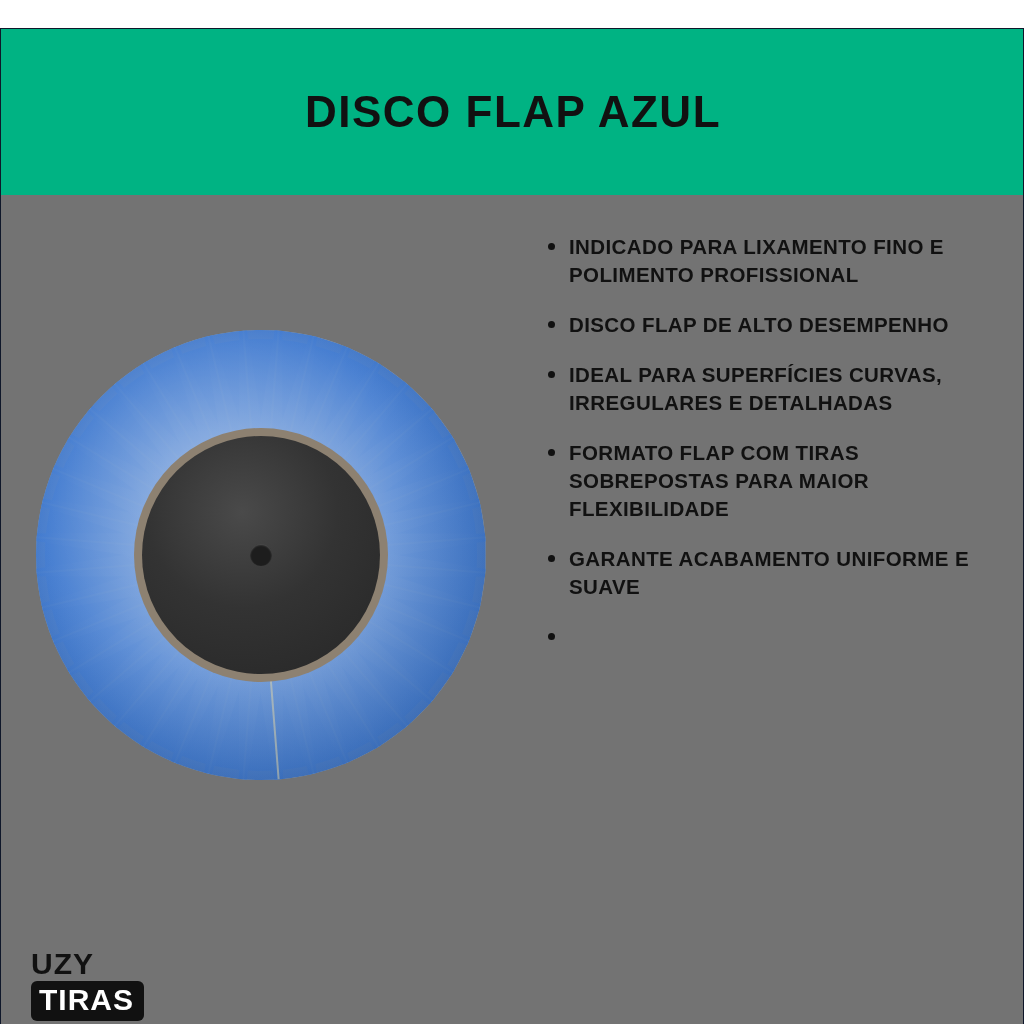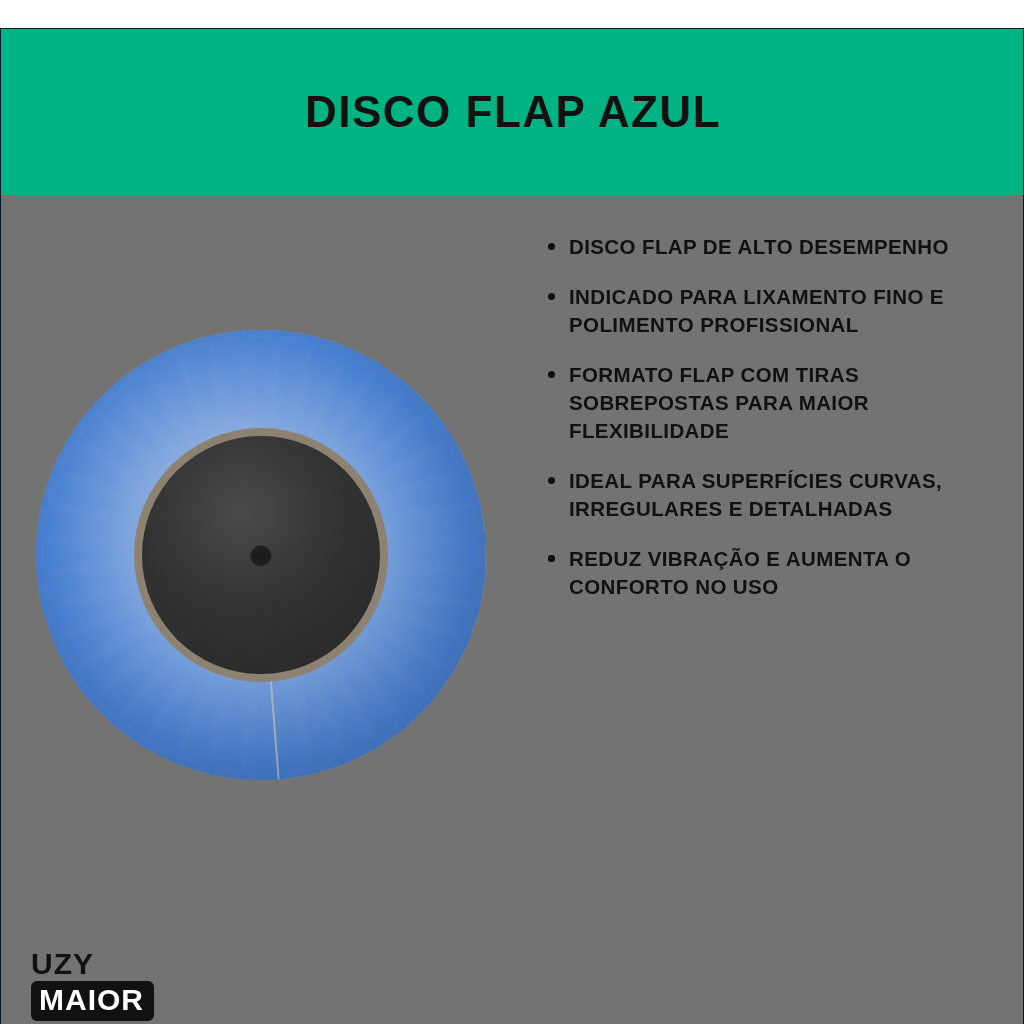--- a/index.html
+++ b/index.html
@@ -296,27 +296,27 @@
             <div class="flap-line" style="transform: rotate(355.5deg);"></div>
           </div>
         <div class="disc-gradient"></div>
         <div class="disc-hub-ring"></div>
         <div class="disc-hub"></div>
         <div class="disc-center"></div>
       </div>
 
       <div class="logo">
         <div class="logo-line1">UZY</div>
-        <div><span class="logo-line2">MAIOR</span></div>
+        <div><span class="logo-line2">TIRAS</span></div>
       </div>
     </div>
 
     <div class="features" id="feature-list">
+        <div class="feature-item"><span class="bullet"></span><span>INDICADO PARA LIXAMENTO FINO E POLIMENTO PROFISSIONAL</span></div>
         <div class="feature-item"><span class="bullet"></span><span>DISCO FLAP DE ALTO DESEMPENHO</span></div>
-        <div class="feature-item"><span class="bullet"></span><span>INDICADO PARA LIXAMENTO FINO E POLIMENTO PROFISSIONAL</span></div>
+        <div class="feature-item"><span class="bullet"></span><span>IDEAL PARA SUPERFÍCIES CURVAS, IRREGULARES E DETALHADAS</span></div>
         <div class="feature-item"><span class="bullet"></span><span>FORMATO FLAP COM TIRAS SOBREPOSTAS PARA MAIOR FLEXIBILIDADE</span></div>
-        <div class="feature-item"><span class="bullet"></span><span>IDEAL PARA SUPERFÍCIES CURVAS, IRREGULARES E DETALHADAS</span></div>
+        <div class="feature-item"><span class="bullet"></span><span>GARANTE ACABAMENTO UNIFORME E SUAVE</span></div>
         <div class="feature-item"><span class="bullet"></span></div>
-        <div class="feature-item"><span class="bullet"></span><span>REDUZ VIBRAÇÃO E AUMENTA O CONFORTO NO USO</span></div>
       </div>
 
   </div>
 </div>
 
 </body></html>

